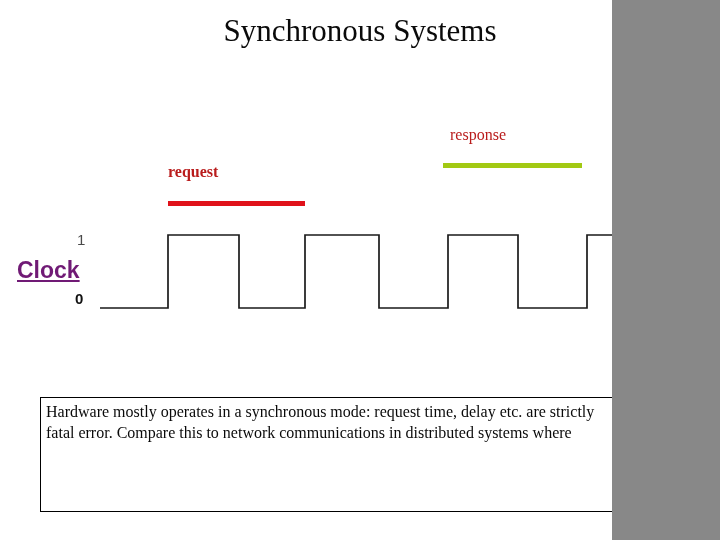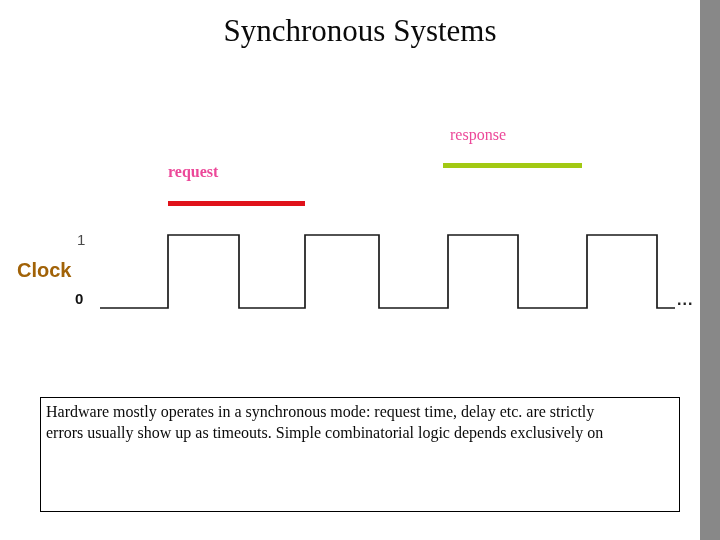--- a/index.html
+++ b/index.html
@@ -1,56 +1,57 @@
 <!DOCTYPE html>
 <html><head>
 <meta charset="utf-8">
 <style>
   html,body{margin:0;padding:0;background:#888;}
   .slide{
     position:relative;
-    width:700px;height:540px;
+    width:612px;height:540px;
     background:#ffffff;
     overflow:hidden;
     font-family:"Liberation Serif", serif;
     color:#000;
   }
   .title{
     position:absolute;
     top:12px;left:0;width:720px;
     margin:0;
     text-align:center;
     font-family:"Liberation Serif", serif;
     font-weight:400;
     font-size:31px;
     line-height:38px;
     color:#0a0a0a;
   }
   .sig-label{
     position:absolute;
     font-size:16px;
     line-height:18px;
-    color:#ec4899;
+    color:#b91c1c;
   }
   .sig-label.response{left:450px;top:126px;}
   .sig-label.request{left:168px;top:163px;font-weight:bold;}
   .sig-bar{
     position:absolute;
     height:5px;
   }
   .sig-bar.response-bar{left:443px;top:163px;width:139px;}
   .sig-bar.request-bar{left:168px;top:201px;width:137px;}
   .clock-label{
     position:absolute;
     left:17px;top:260px;
     font-family:"Liberation Sans", sans-serif;
     font-weight:600;
-    font-size:20px;
+    font-size:23px;
     line-height:20px;
-    color:#a16207;
+    color:#701a75;
+    text-decoration:underline;
   }
   .lvl{
     position:absolute;
     font-family:"Liberation Sans", sans-serif;
     font-size:15px;
     line-height:16px;
   }
   .lvl.one{left:77px;top:232px;font-weight:300;color:#4a4a4a;}
   .lvl.zero{left:75px;top:291px;font-weight:700;color:#111;}
   .wave{
@@ -100,15 +101,15 @@
   <div class="lvl zero">0</div>
 
   <svg class="wave" viewBox="0 0 720 540" xmlns="http://www.w3.org/2000/svg">
     <path fill="none" stroke-width="1.7" d="M 100 308 L 168 308 L 168 235 L 239 235 L 239 308 L 305 308 L 305 235 L 379 235 L 379 308 L 448 308 L 448 235 L 518 235 L 518 308 L 587 308 L 587 235 L 657 235 L 657 308 L 675 308" stroke="#1a1a1a"></path>
   </svg>
 
   <div class="ellipsis">...</div>
 
   <div class="note">
     <div class="note-line">Hardware mostly operates in a synchronous mode: request time, delay etc. are strictly</div>
-    <div class="note-line">errors usually show up as timeouts. Simple combinatorial logic depends exclusively on</div>
+    <div class="note-line">fatal error. Compare this to network communications in distributed systems where</div>
   </div>
 </div>
 
 </body></html>

